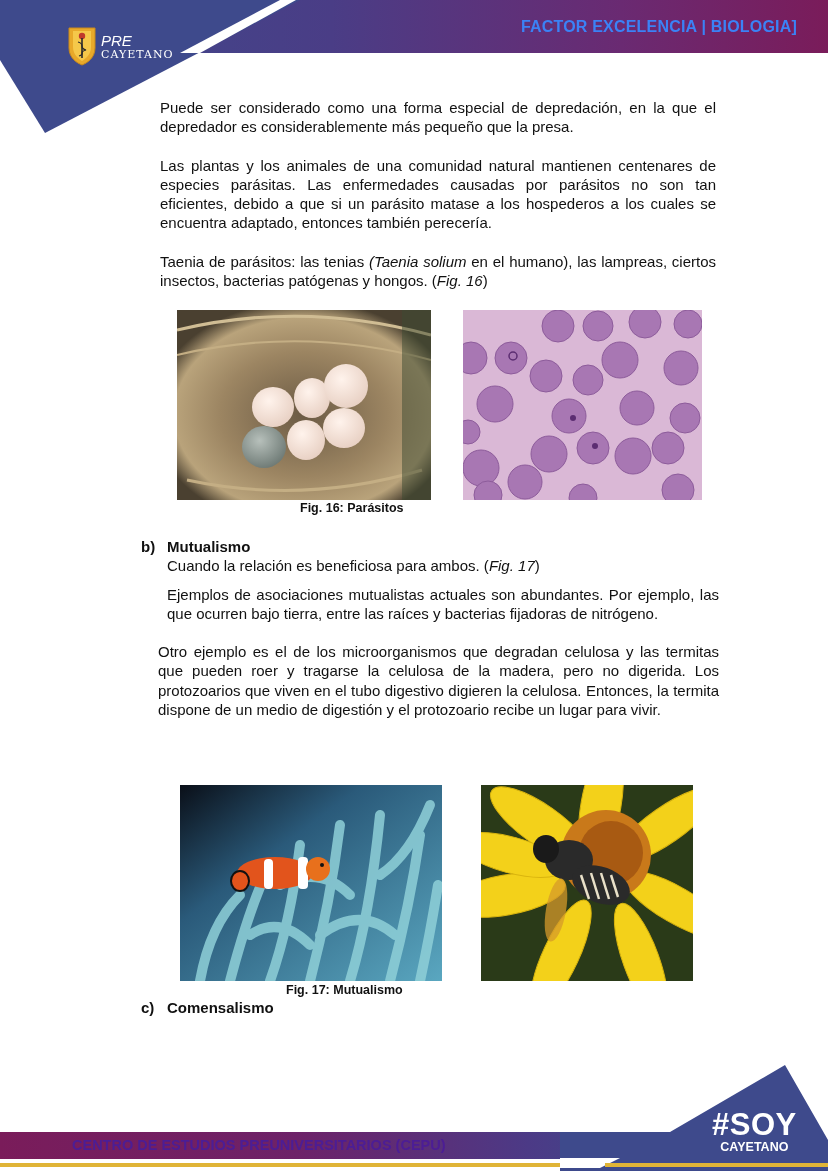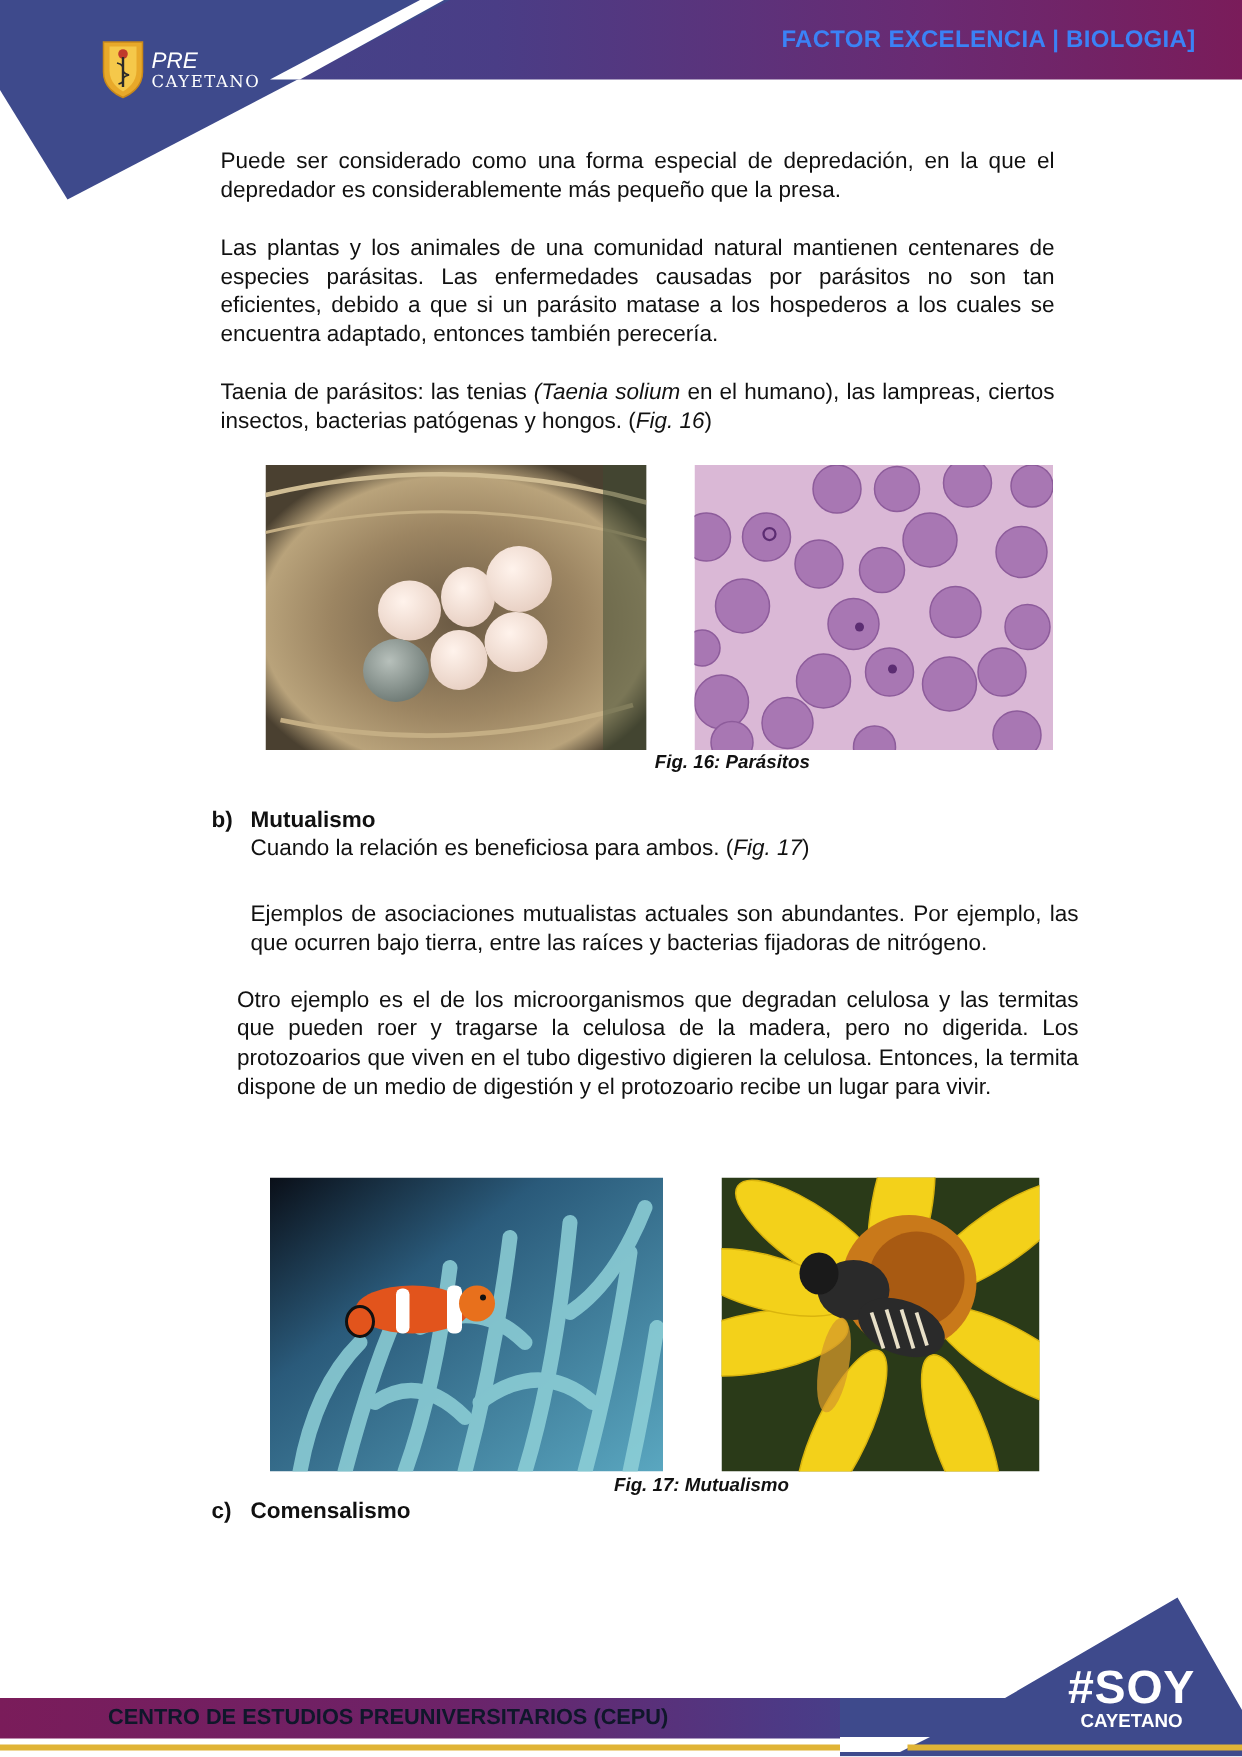--- a/index.html
+++ b/index.html
@@ -21,38 +21,38 @@
     position: absolute; right: 31px; top: 18px;
     color: #3b82f6; font-weight: bold; font-size: 16px; letter-spacing: 0.2px;
   }
   .logo { position: absolute; left: 67px; top: 26px; display: flex; align-items: center; }
   .logo-shield { width: 30px; height: 40px; }
   .logo-text { margin-left: 4px; line-height: 1; color: #fff; }
   .logo-pre { font-weight: normal; font-style: italic; font-size: 15px; display: block; }
   .logo-cay { font-family: "DejaVu Serif", serif; font-size: 11px; letter-spacing: 1px; display: block; margin-top: 1px; }
 
   
-  .content { position: absolute; left: 147px; width: 556px; font-size: 15px; line-height: 19.3px; }
+  .content { position: absolute; left: 160px; width: 556px; font-size: 15px; line-height: 19.3px; }
   .para { margin: 0; text-align: justify; }
   .fig-caption {
-    position: absolute; font-weight: bold; font-style: italic; font-size: 12.5px; text-align: right;
+    position: absolute; font-weight: bold; font-size: 12.5px; text-align: left;
   }
   .section { position: absolute; left: 141px; width: 578px; font-size: 15px; line-height: 19.3px; }
   .section-head { display: flex; font-weight: bold; }
   .section-letter { width: 26px; }
   .section-body { margin-left: 26px; }
   .bold { font-weight: normal; }
 
   
   .footer-bar {
     position: absolute; left: 0; top: 1132px; width: 660px; height: 27px;
     background: linear-gradient(90deg, #7a1c5a 0%, #6d2268 45%, #4c3a86 80%, #3d4a8c 100%);
   }
   .footer-text {
-    position: absolute; left: 72px; top: 1137px; color: #0f172a; font-weight: bold; font-size: 14.5px; text-align: right;
+    position: absolute; left: 72px; top: 1137px; color: #4c1d95; font-weight: bold; font-size: 14.5px; text-align: right;
   }
   .footer-gold {
     position: absolute; left: 0; top: 1163px; width: 828px; height: 4px; background: #e0b436;
   }
   .footer-shape { position: absolute; left: 560px; top: 1060px; width: 268px; height: 111px; }
   .soy-text {
     position: absolute; left: 712px; top: 1109px; color: #fff; font-weight: bold;
     text-align: center; line-height: 1;
   }
   .soy-big { font-size: 31px; display: block; letter-spacing: 0.5px; }
@@ -153,21 +153,21 @@
 <div class="fig-caption" style="left:300px;top:501px;width:240px;">Fig. 16: Parásitos</div>
 
 <div class="section" style="top:537px;">
   <div class="section-head">
     <span class="section-letter">b)</span>
     <span>Mutualismo</span>
   </div>
   <div class="section-body">
     <span class="bold">Cuando la relación es beneficiosa para ambos.</span><span> (</span><i>Fig. 17</i><span>)</span>
   </div>
-  <p class="para section-body" style="margin-top:24px;">Ejemplos de asociaciones mutualistas actuales son abundantes. Por ejemplo, las que ocurren bajo tierra, entre las raíces y bacterias fijadoras de nitrógeno.</p>
+  <p class="para section-body" style="margin-top:9px;">Ejemplos de asociaciones mutualistas actuales son abundantes. Por ejemplo, las que ocurren bajo tierra, entre las raíces y bacterias fijadoras de nitrógeno.</p>
   <p class="para section-body" style="margin-top:19px;margin-left:17px;">Otro ejemplo es el de los microorganismos que degradan celulosa y las termitas que pueden roer y tragarse la celulosa de la madera, pero no digerida. Los protozoarios que viven en el tubo digestivo digieren la celulosa. Entonces, la termita dispone de un medio de digestión y el protozoario recibe un lugar para vivir.</p>
 </div>
 
 <svg style="position:absolute;left:180px;top:785px;" width="262" height="196" viewBox="0 0 262 196">
   <defs>
     <linearGradient id="sea" x1="0" y1="0" x2="1" y2="1">
       <stop offset="0%" stop-color="#0a0f18"></stop>
       <stop offset="35%" stop-color="#2a5a7a"></stop>
       <stop offset="100%" stop-color="#5aa7c0"></stop>
     </linearGradient>

